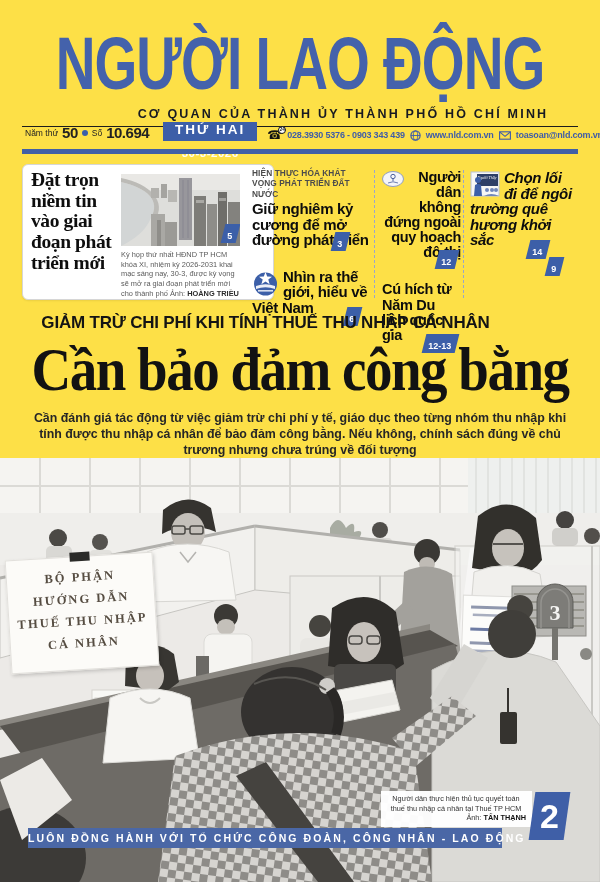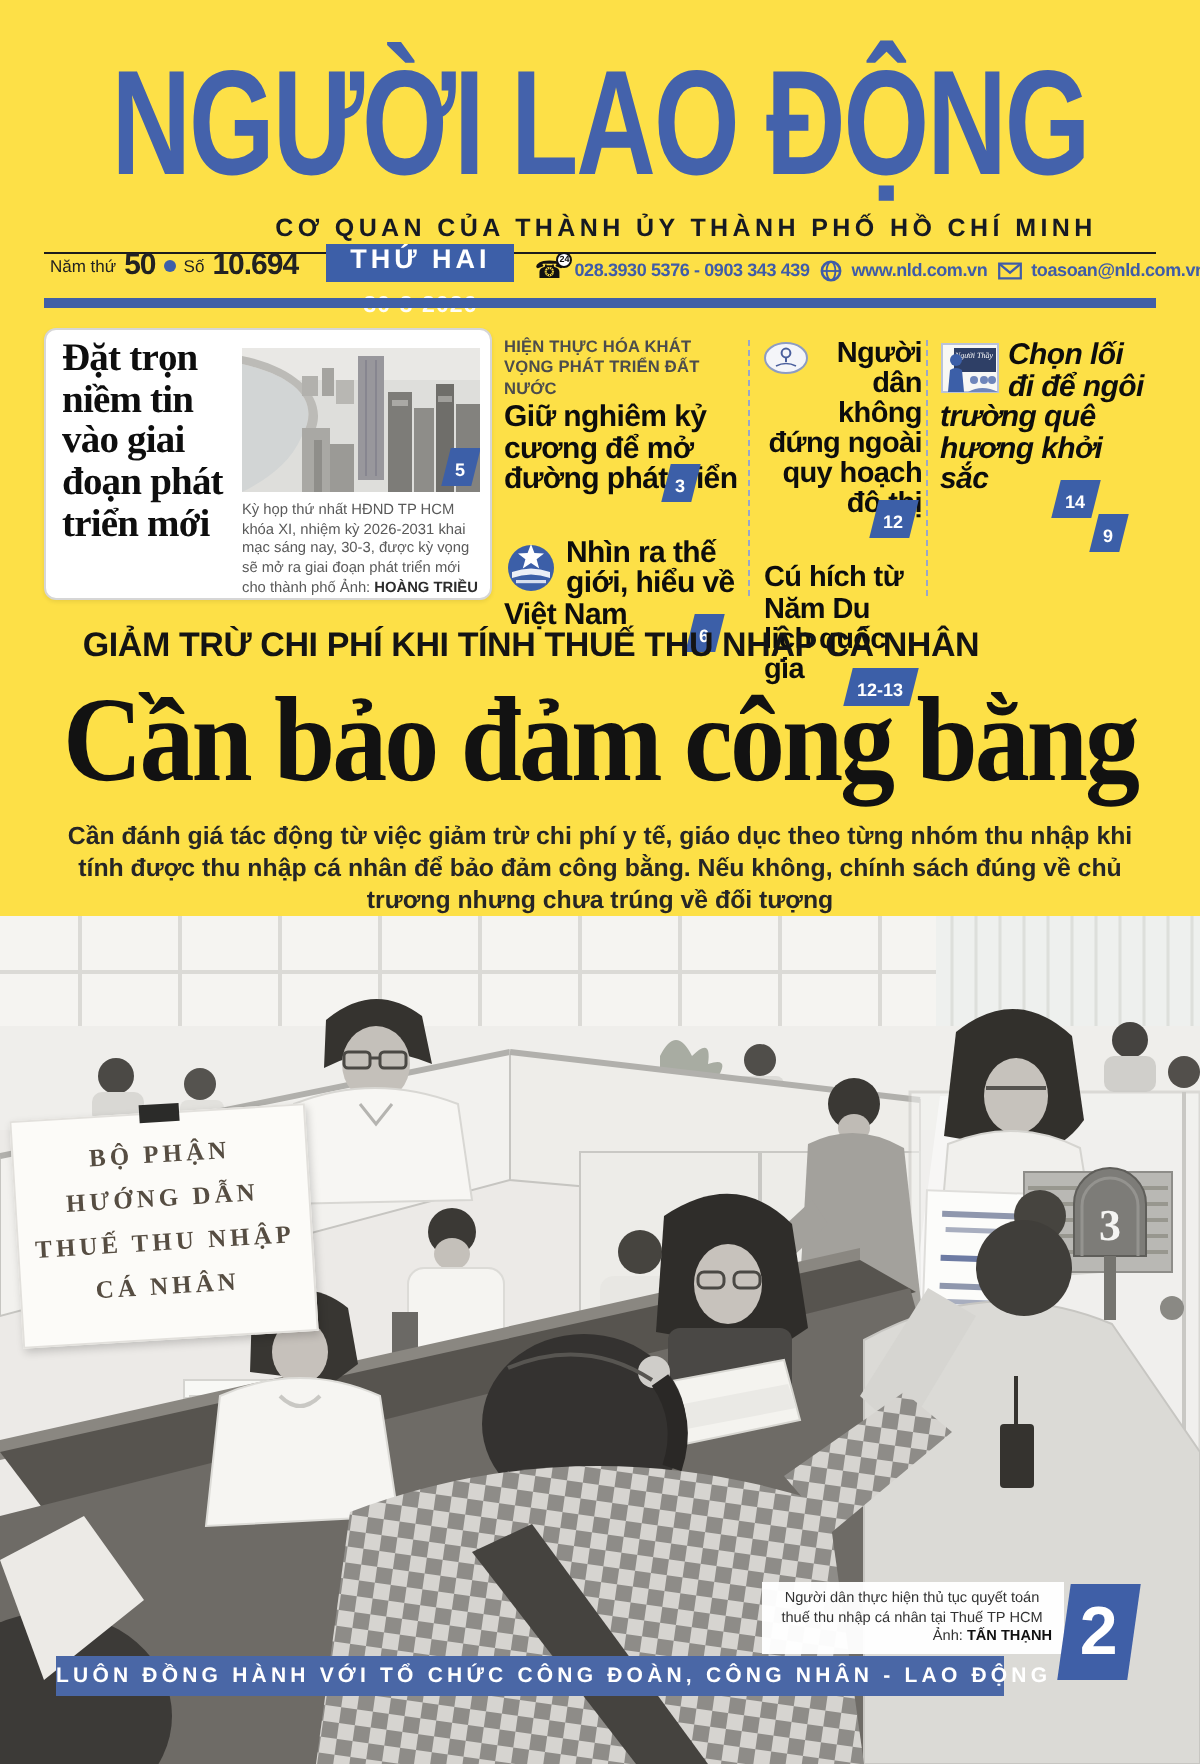--- a/index.html
+++ b/index.html
@@ -42,21 +42,21 @@
   .phone-icon{ position:relative; font-size:12px; color:#111; line-height:1;}
   .phone-badge{
     position:absolute; top:-3px; right:-4px; width:8px; height:8px; border-radius:50%;
     background:#fff; border:1px solid #111; font-size:4.5px; font-weight:bold;
     display:flex; align-items:center; justify-content:center; color:#111;
   }
   .blue-rule{ position:absolute; top:149px; left:22px; width:556px; height:4.5px; background:#4160a6; }
 
   
   .lead-box{
-    position:absolute; top:164px; left:22px; width:224px; height:136px;
+    position:absolute; top:164px; left:22px; width:252px; height:136px;
     border:1px solid #d6d6d6; border-radius:6px; box-shadow:0 1px 2px rgba(0,0,0,.08);
     background:#fff;
   }
   .lead-headline{
     position:absolute; left:8px; top:5px; width:96px;
     font-family:"Liberation Serif", serif; font-weight:bold; font-size:19.5px;
     line-height:1.06; color:#0e0e0e; letter-spacing:-0.4px;
   }
   .lead-photo{ position:absolute; left:98px; top:9px; width:119px; height:72px; overflow:hidden; }
   .lead-photo svg{ display:block; }

